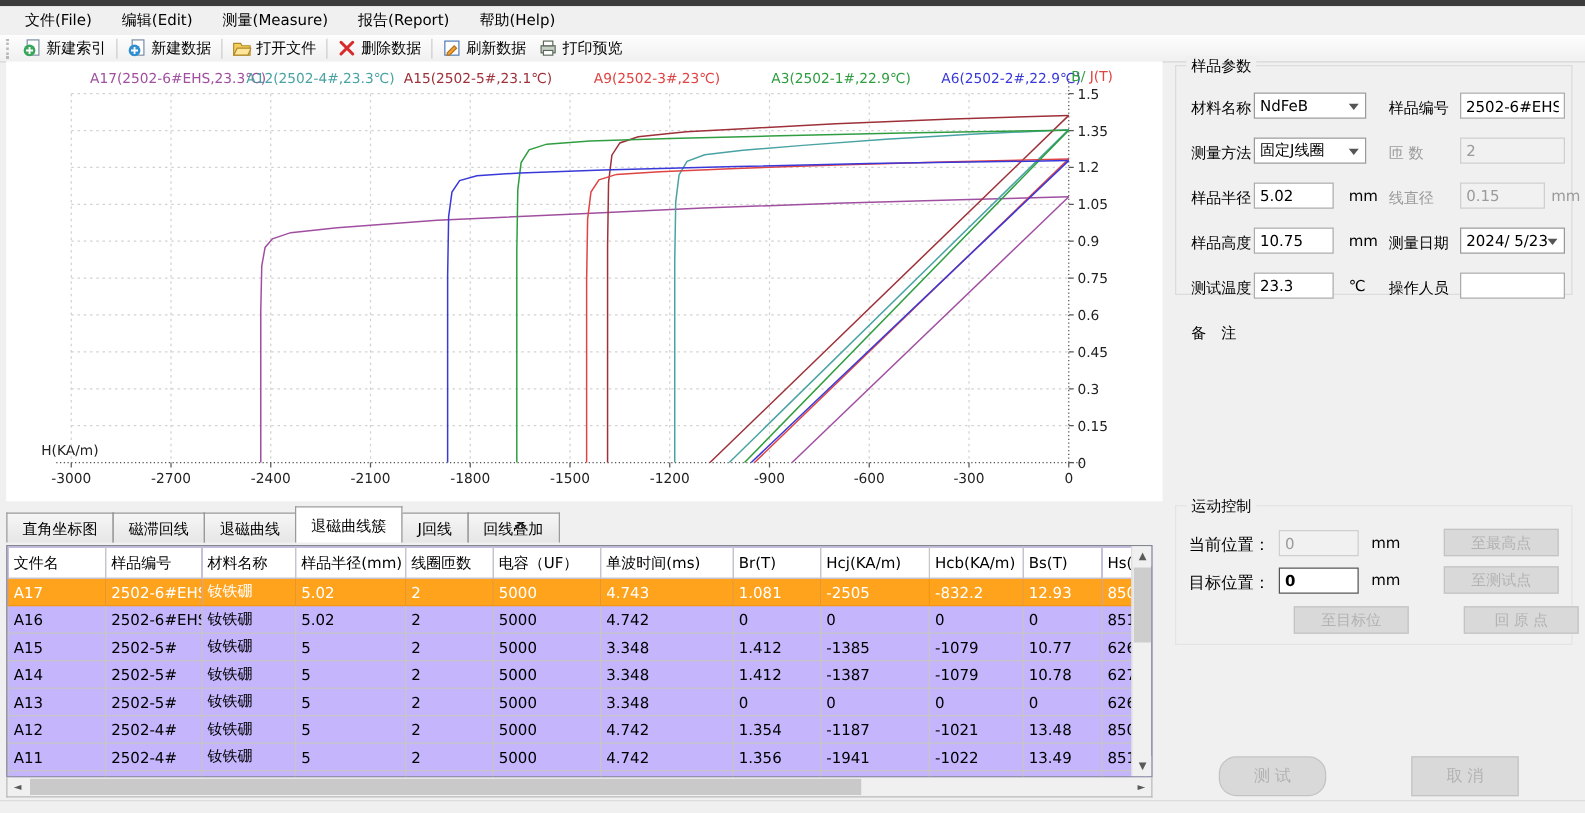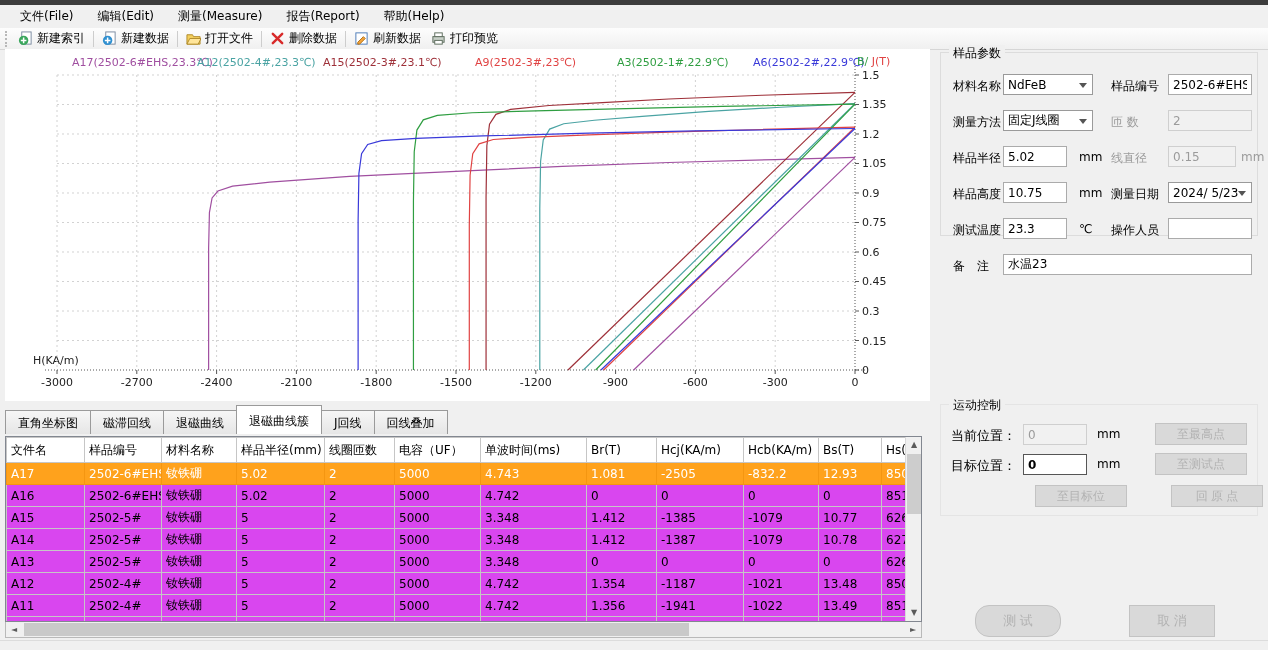--- a/index.html
+++ b/index.html
@@ -21,21 +21,21 @@
   .legend-item { position:absolute; top:7px; font-size:11px; white-space:nowrap; }
   .axis-title { position:absolute; left:852px; top:6px; font-size:11px; white-space:nowrap; }
   .h-label { position:absolute; left:28px; top:305px; font-size:11px; color:#222; }
   #plot { position:absolute; left:0; top:0; }
   
   .tabs { position:absolute; left:5px; top:405px; height:29px; display:flex; align-items:flex-end; }
   .tab { padding:4px 12px 5px 12px; background:linear-gradient(#f6f6f6,#e6e6e6); border:1px solid #9a9a9a;
     border-bottom:none; margin-right:-1px; height:24px; }
   .tab.active { background:#fff; height:29px; position:relative; z-index:2; padding-top:7px; }
   
-  .tablewrap { position:absolute; left:5px; top:436px; width:917px; height:186px; background:#d946ef;
+  .tablewrap { position:absolute; left:5px; top:436px; width:917px; height:186px; background:#c4b5fd;
     border:1px solid #828790; overflow:hidden; }
   table { border-collapse:collapse; table-layout:fixed; width:910px; }
   th,td { border:1px solid #c6c6c6; font-weight:normal; font-size:12px; text-align:left;
     padding:2px 4px; white-space:nowrap; overflow:hidden; }
   th { height:25px; background:#fff; }
   td { height:20px; }
   tr.selected td { background:#ffa21c; color:#fff; border-color:#f49611; }
   .vscroll { position:absolute; right:0; top:0; width:16px; height:184px; background:#f0f0f0; border-left:1px solid #d9d9d9; }
   .vscroll .arrow { position:absolute; left:0; width:16px; height:16px; color:#5a5a5a; font-size:8px;
     text-align:center; line-height:16px; background:#f0f0f0; }
@@ -138,21 +138,21 @@
         </svg>
       </span>
       <span>打印预览</span>
     </div>
   </div>
 
 <div class="chartbox">
   <div id="legend">
       <span class="legend-item" style="left: 67px; color: rgb(160, 79, 160);">A17(2502-6#EHS,23.3℃)</span>
       <span class="legend-item" style="left: 192px; color: rgb(74, 163, 163);">A12(2502-4#,23.3℃)</span>
-      <span class="legend-item" style="left: 318px; color: rgb(158, 48, 57);">A15(2502-3#,23.1℃)</span>
+      <span class="legend-item" style="left: 318px; color: rgb(158, 48, 57);">A15(2502-5#,23.1℃)</span>
       <span class="legend-item" style="left: 470px; color: rgb(224, 67, 67);">A9(2502-3#,23℃)</span>
       <span class="legend-item" style="left: 612px; color: rgb(47, 158, 65);">A3(2502-1#,22.9℃)</span>
       <span class="legend-item" style="left: 748px; color: rgb(57, 57, 217);">A6(2502-2#,22.9℃)</span>
     </div>
   <div class="axis-title">
     <span style="color:#2f9e41;">B/</span>
     <span style="color:#e04343;">J(T)</span>
   </div>
   <div class="h-label">H(KA/m)</div>
   <svg id="plot" width="925" height="352">
@@ -441,21 +441,20 @@
         <span class="chev"></span>
     </div>
 
     <span class="fl" style="left:12px; top:169px;">测试温度</span>
     <input class="inp" style="left: 62px; top: 165px; width: 64px;" value="23.3">
     <span class="unit" style="left:138px; top:169px;">℃</span>
     <span class="fl" style="left:170px; top:169px;">操作人员</span>
     <input class="inp" style="left: 227px; top: 165px; width: 84px;" value="">
 
     <span class="fl" style="left:12px; top:205px;">备　注</span>
-    <input class="inp" style="left: 62px; top: 201px; width: 249px;" value="水温23">
   </div>
 
 
   <div class="gb" style="left:5px; top:355px; width:318px; height:112px; border-color:#e4e4e4;">
     <span class="gb-title">运动控制</span>
     <span class="fl" style="left:10px; top:22px; font-size:13px;">当前位置：</span>
     <input class="inp dis" style="left: 82px; top: 19px; width: 64px;" disabled="" value="0">
     <span class="unit" style="left:156px; top:22px;">mm</span>
     <button class="btn-dis" style="left:214px; top:18px; width:92px; height:22px;" disabled="">至最高点</button>
 

